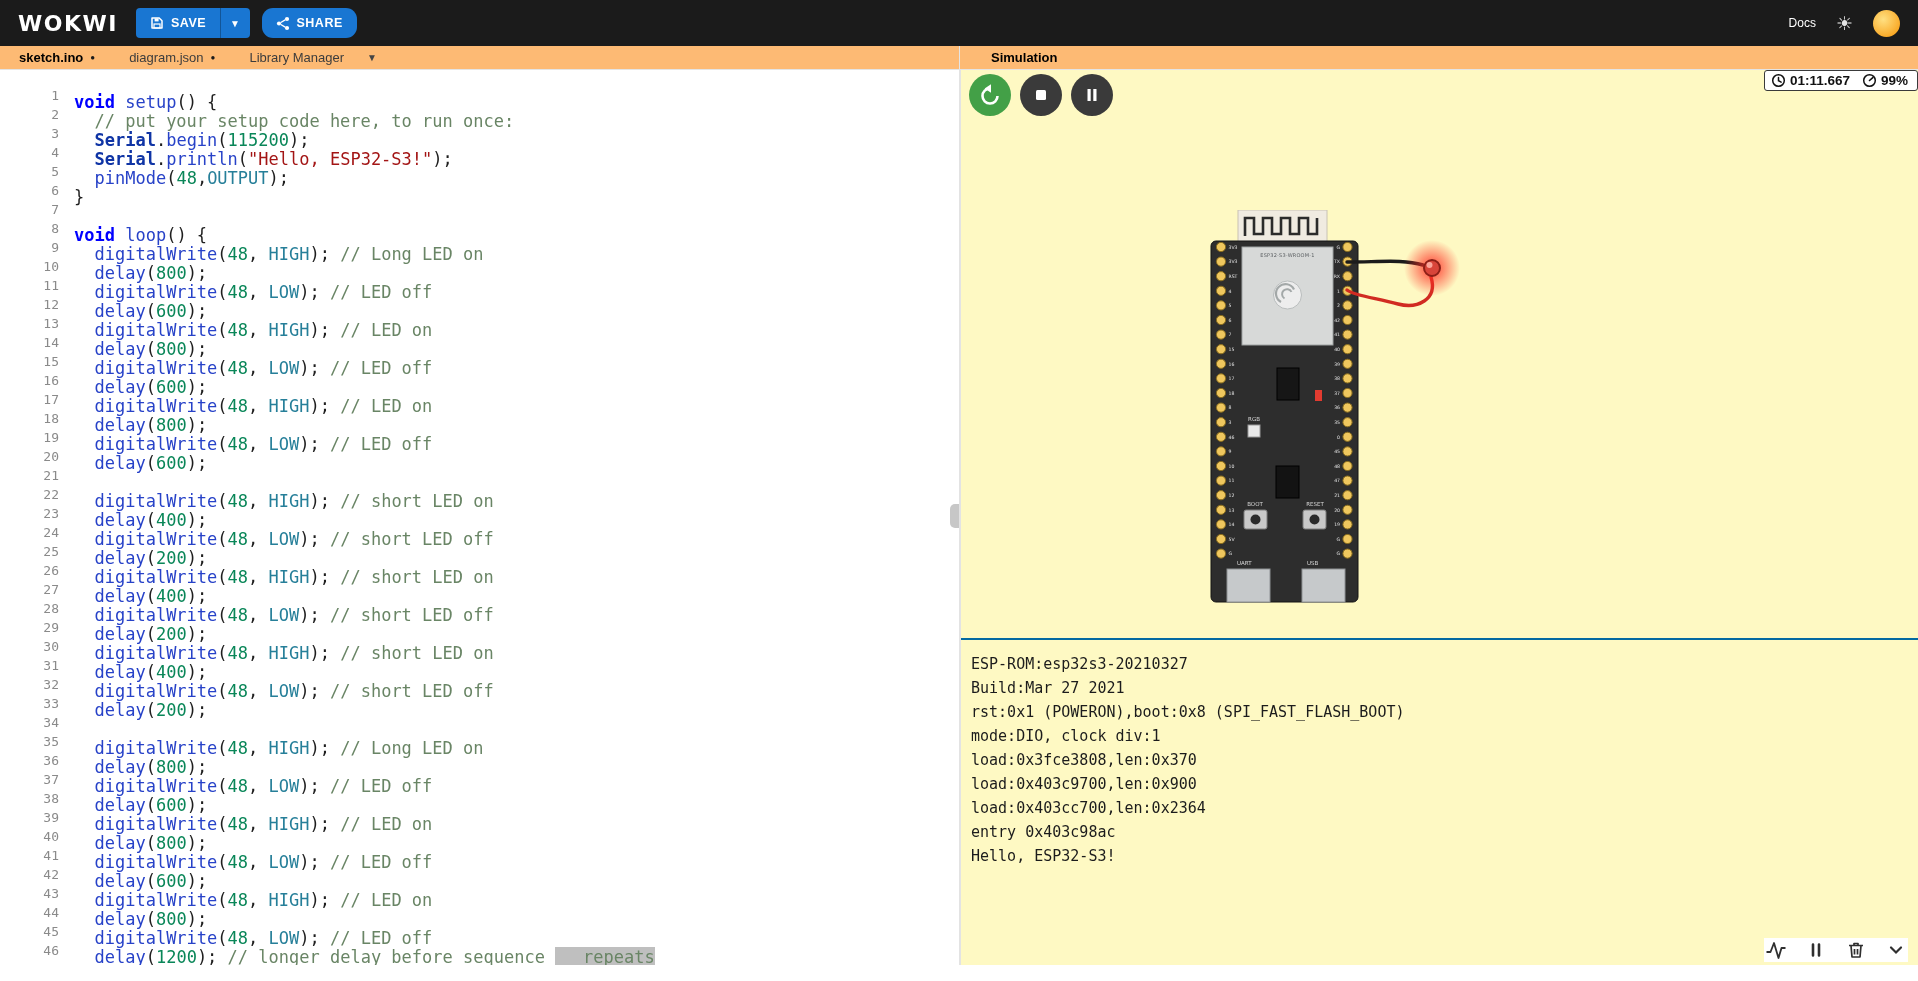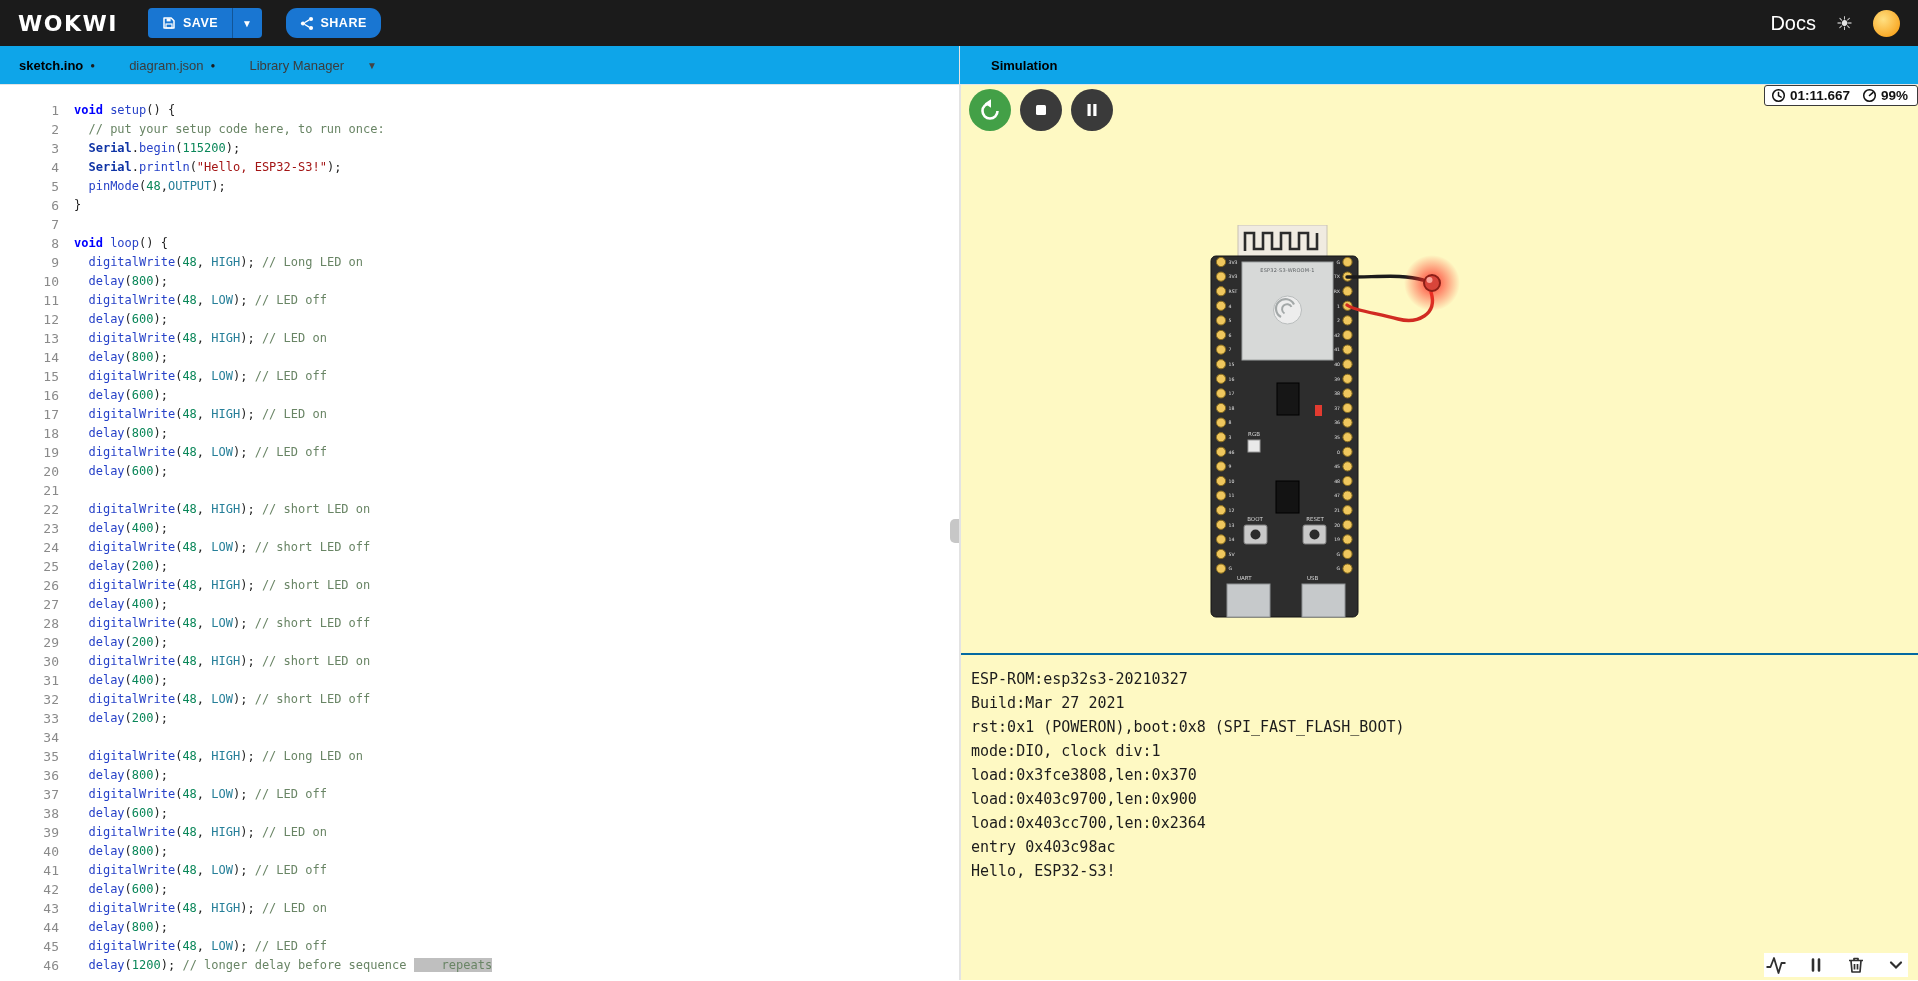--- a/index.html
+++ b/index.html
@@ -4,50 +4,50 @@
 <style>
   * { box-sizing: border-box; }
   html,body { margin:0; padding:0; }
   body {
     width:1918px; height:981px; overflow:hidden; background:#fff;
     font-family:"Liberation Sans", sans-serif;
     --accent:#1976d2; --green:#43a047; --ledred:#ff2d23;
   }
 
   
-  .topbar { height:46px; background:#1b1b1b; display:flex; align-items:center; padding:0 18px; gap:24px; }
+  .topbar { height:46px; background:#1b1b1b; display:flex; align-items:center; padding:0 18px; gap:12px; }
   .logo { color:#fff; font-family:"DejaVu Sans", sans-serif; font-weight:800; font-size:22px; letter-spacing:1.5px; margin-right:6px; cursor:pointer; }
   .btn-split { display:flex; }
   .btn-blue { background:var(--accent,#1976d2); color:#fff; border:none; height:30px; font-size:12.5px; font-weight:700;
     letter-spacing:.5px; display:flex; align-items:center; gap:7px; padding:0 14px; cursor:pointer; border-radius:11px;
     font-family:"Liberation Sans", sans-serif; }
   .btn-split .btn-main { border-radius:4px 0 0 4px; }
   .btn-split .btn-caret { border-radius:0 4px 4px 0; border-left:1px solid rgba(0,0,0,.28); padding:0 9px; font-size:10px; }
   .topbar-right { margin-left:auto; display:flex; align-items:center; gap:20px; }
-  .docs-link { color:#fff; font-size:20px; cursor:pointer; text-decoration:none; }
+  .docs-link { color:#fff; font-size:12px; cursor:pointer; text-decoration:none; }
   .sun { color:#e4e4e4; font-size:19px; cursor:pointer; line-height:1; }
   .avatar { width:27px; height:27px; border-radius:50%; cursor:pointer;
     background:radial-gradient(circle at 38% 35%, #ffe082, #f9a825 75%, #c77f00); }
 
   
-  .tabrow { height:39px; border-bottom:1px solid #e4e4e4; display:flex; background:#0ea5e9; }
+  .tabrow { height:24px; border-bottom:1px solid #e4e4e4; display:flex; background:#fdba74; }
   .tabs-left { width:959px; display:flex; align-items:stretch; padding-left:2px; }
   .tab { display:flex; align-items:center; gap:7px; padding:0 17px; font-size:13px; color:#3c3c3c; cursor:pointer; }
   .tab.active { font-weight:700; color:#000; }
   .dirty-dot { font-size:8px; color:#1b1b1b; }
   .tab-caret { font-size:10px; color:#444; margin-left:16px; }
   .tabs-right { flex:1; display:flex; align-items:stretch; border-left:1px solid #e4e4e4; padding-left:14px; }
 
   
   .main { display:flex; height:895px; }
   .editor { width:959px; display:flex; padding-top:16px; background:#fff; overflow:hidden; }
   .gutter { width:59px; flex:none; text-align:right; color:#8a8a8a;
     font-family:"DejaVu Sans Mono", monospace; font-size:13px; }
   .gutter div { height:19px; line-height:19px; }
-  .codecol { flex:1; padding-left:15px; font-family:"DejaVu Sans Mono", monospace; font-size:12px; color:#1e1e1e; }
+  .codecol { flex:1; padding-left:15px; font-family:"DejaVu Sans Mono", monospace; font-size:17px; color:#1e1e1e;margin-top:7px; }
   .codeline { height:19px; line-height:19px; white-space:pre; }
   .tok-comment { color:#698565; }
   .tok-string  { color:#a31515; }
   .tok-keyword { color:#0000ff; font-weight:600; }
   .tok-const   { color:#267f99; }
   .tok-number  { color:#098658; }
   .tok-class   { color:#0f34a5; font-weight:600; }
   .tok-func    { color:#2742c8; }
   .sel { background:#bfbfbf;padding-left:28px; }
 

